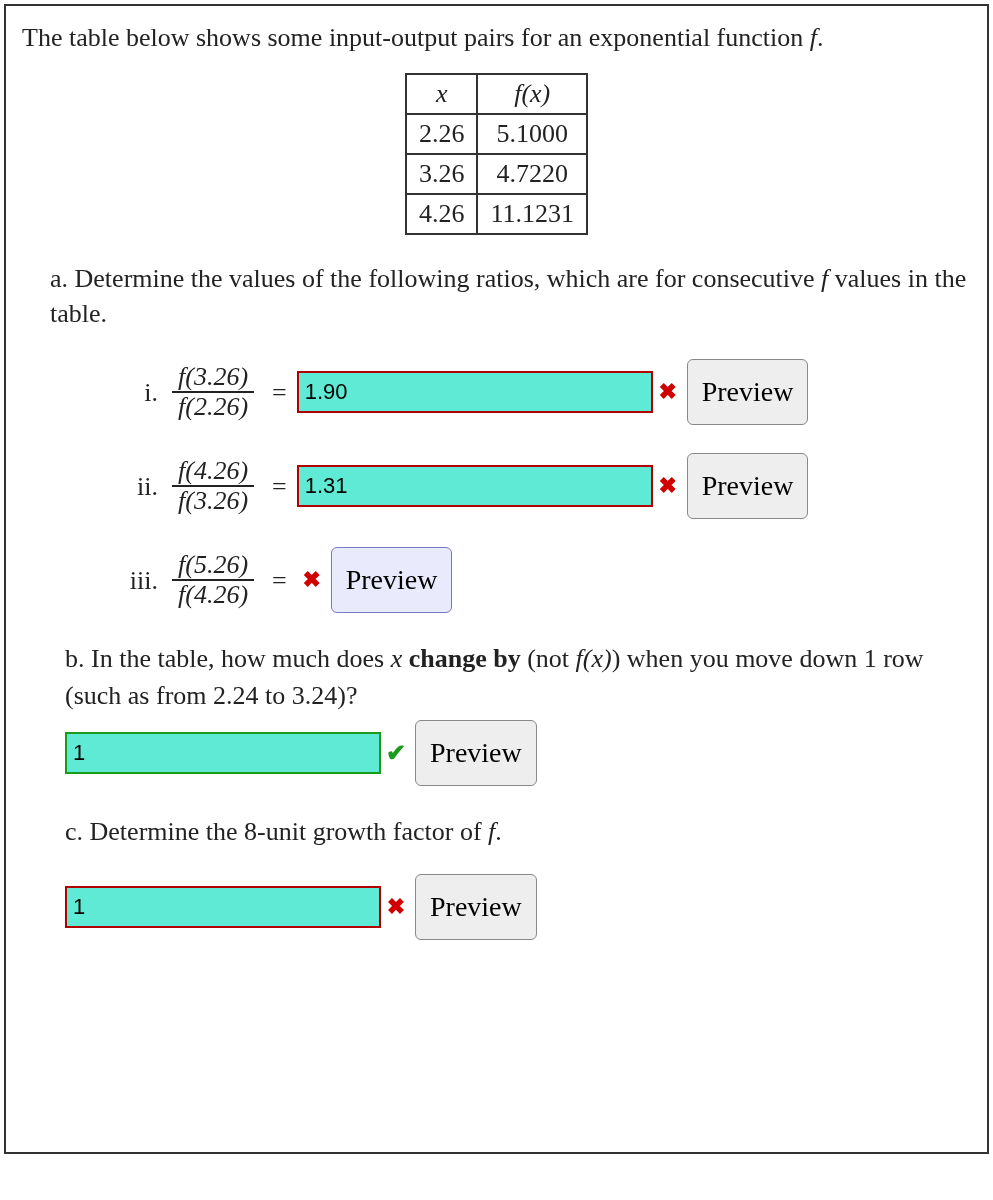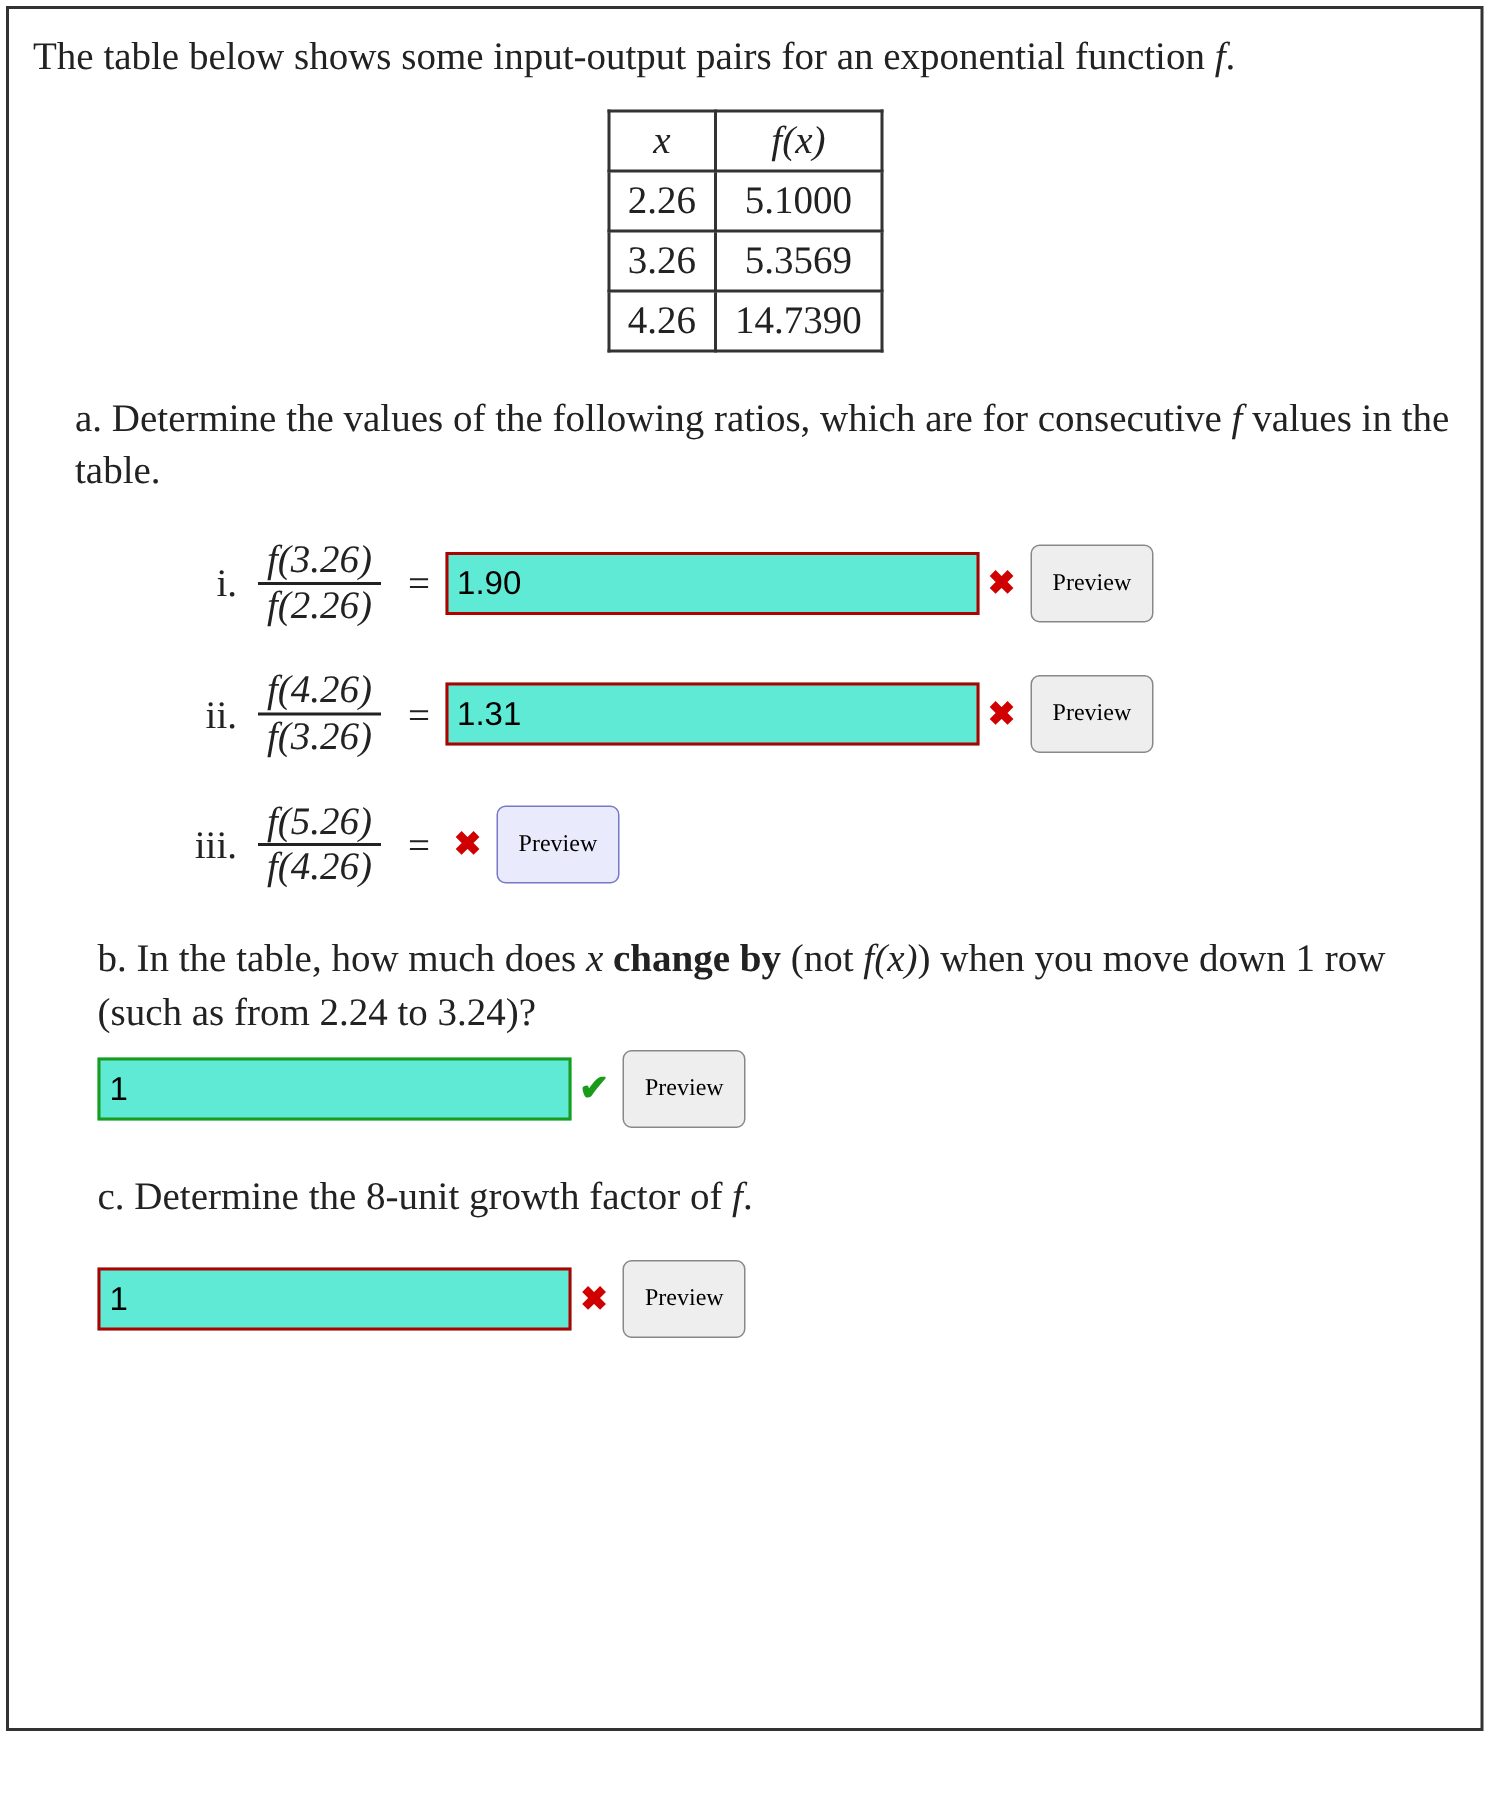--- a/index.html
+++ b/index.html
@@ -84,21 +84,21 @@
     font-size: 22px;
     line-height: 1;
   }
   .check-icon {
     color: #1b9b1b;
     font-weight: bold;
     font-size: 24px;
     line-height: 1;
   }
   button.preview {
-    font-size: 16px;
+    font-size: 28px;
     font-family: Georgia, serif;
     background: #eee;
     border: 1.5px solid #888;
     border-radius: 6px;
     padding: 16px 14px;
     margin-left: 8px;
     cursor: pointer;
   }
   button.preview.hover {
     background: #eaeafd;
@@ -127,25 +127,25 @@
         <tr>
     <th><span class="mathi">x</span></th>
     <th><span class="mathi">f(x)</span></th>
   </tr>
   <tr>
           <td>2.26</td>
           <td>5.1000</td>
         </tr>
   <tr>
           <td>3.26</td>
-          <td>5.3569</td>
+          <td>4.7220</td>
         </tr>
   <tr>
           <td>4.26</td>
-          <td>14.7390</td>
+          <td>11.1231</td>
         </tr>
 </tbody>
     </table>
 
 <div class="part">
   <span>a.</span><span> Determine the values of the following ratios, which are for consecutive </span><span class="mathi">f</span><span> values in the table.</span>
 
   <div class="subs">
 
     <div class="sub-item">

